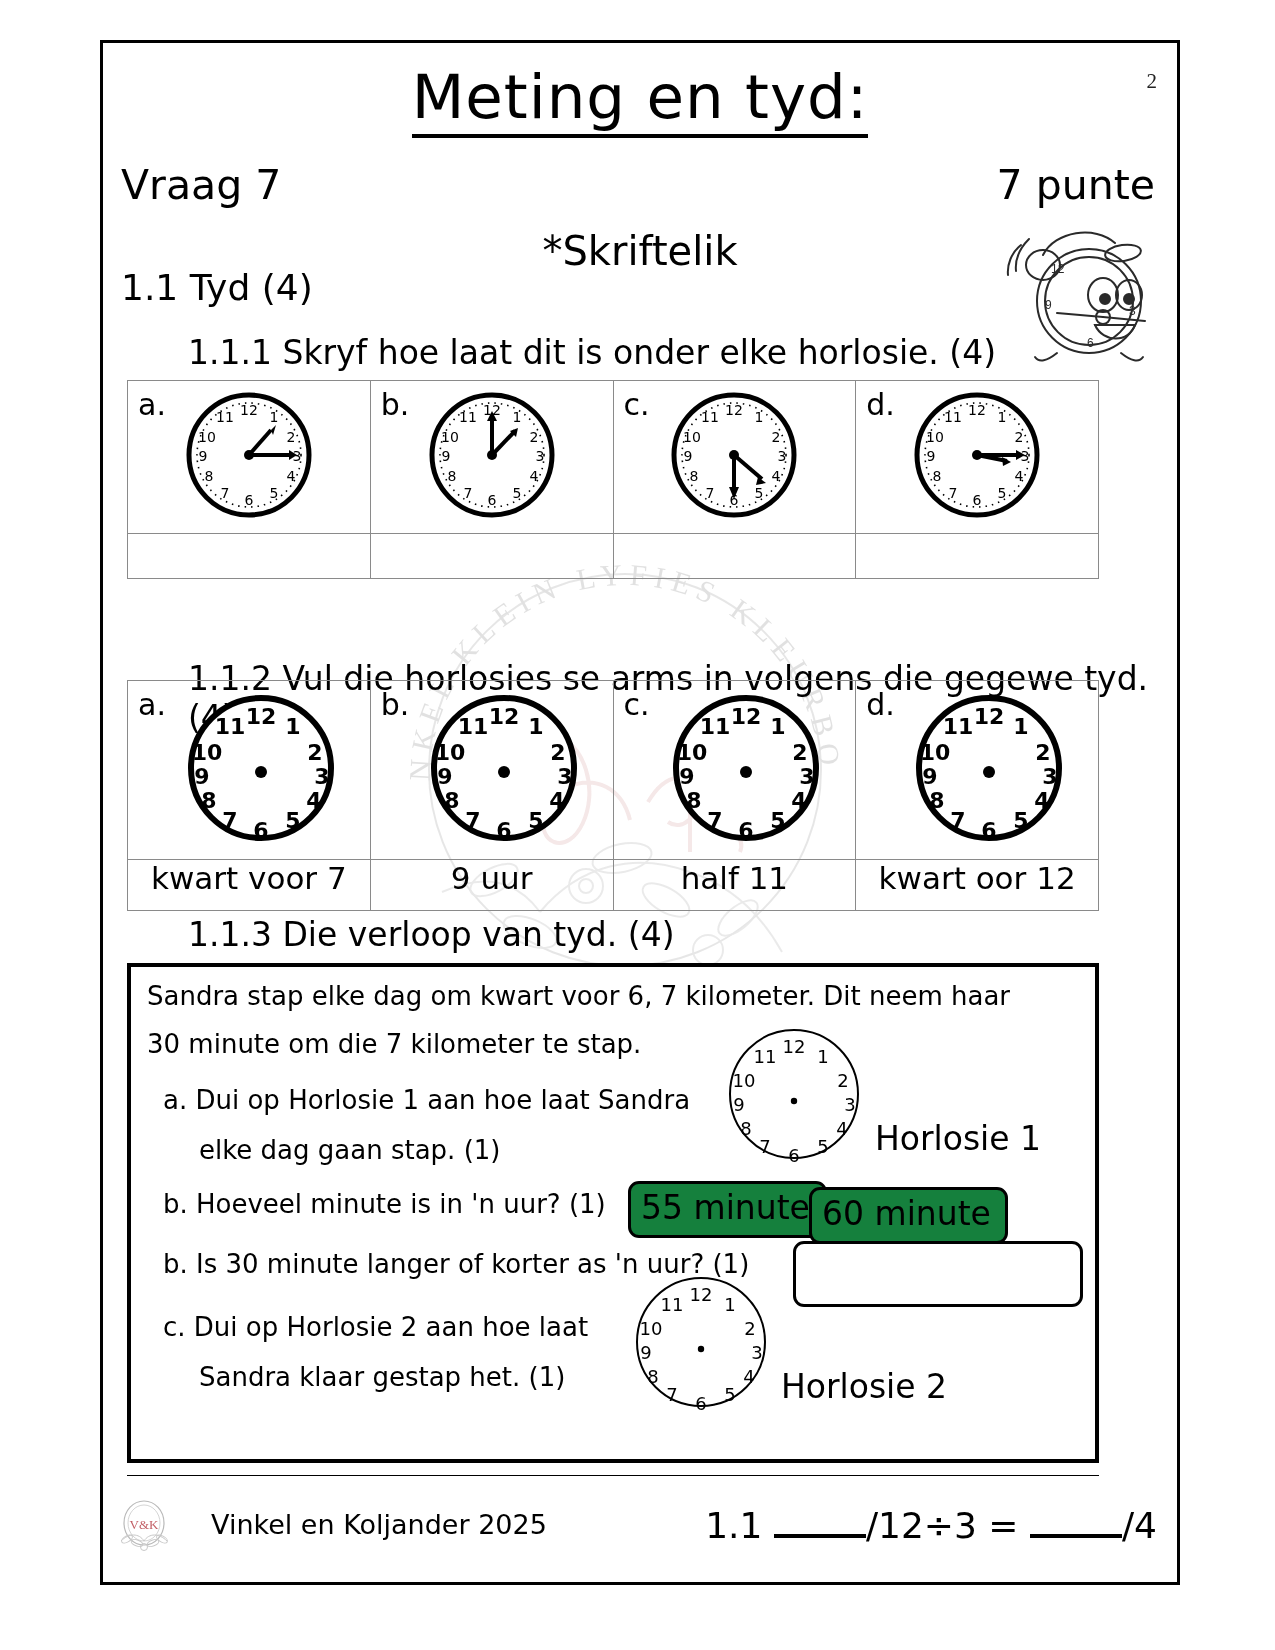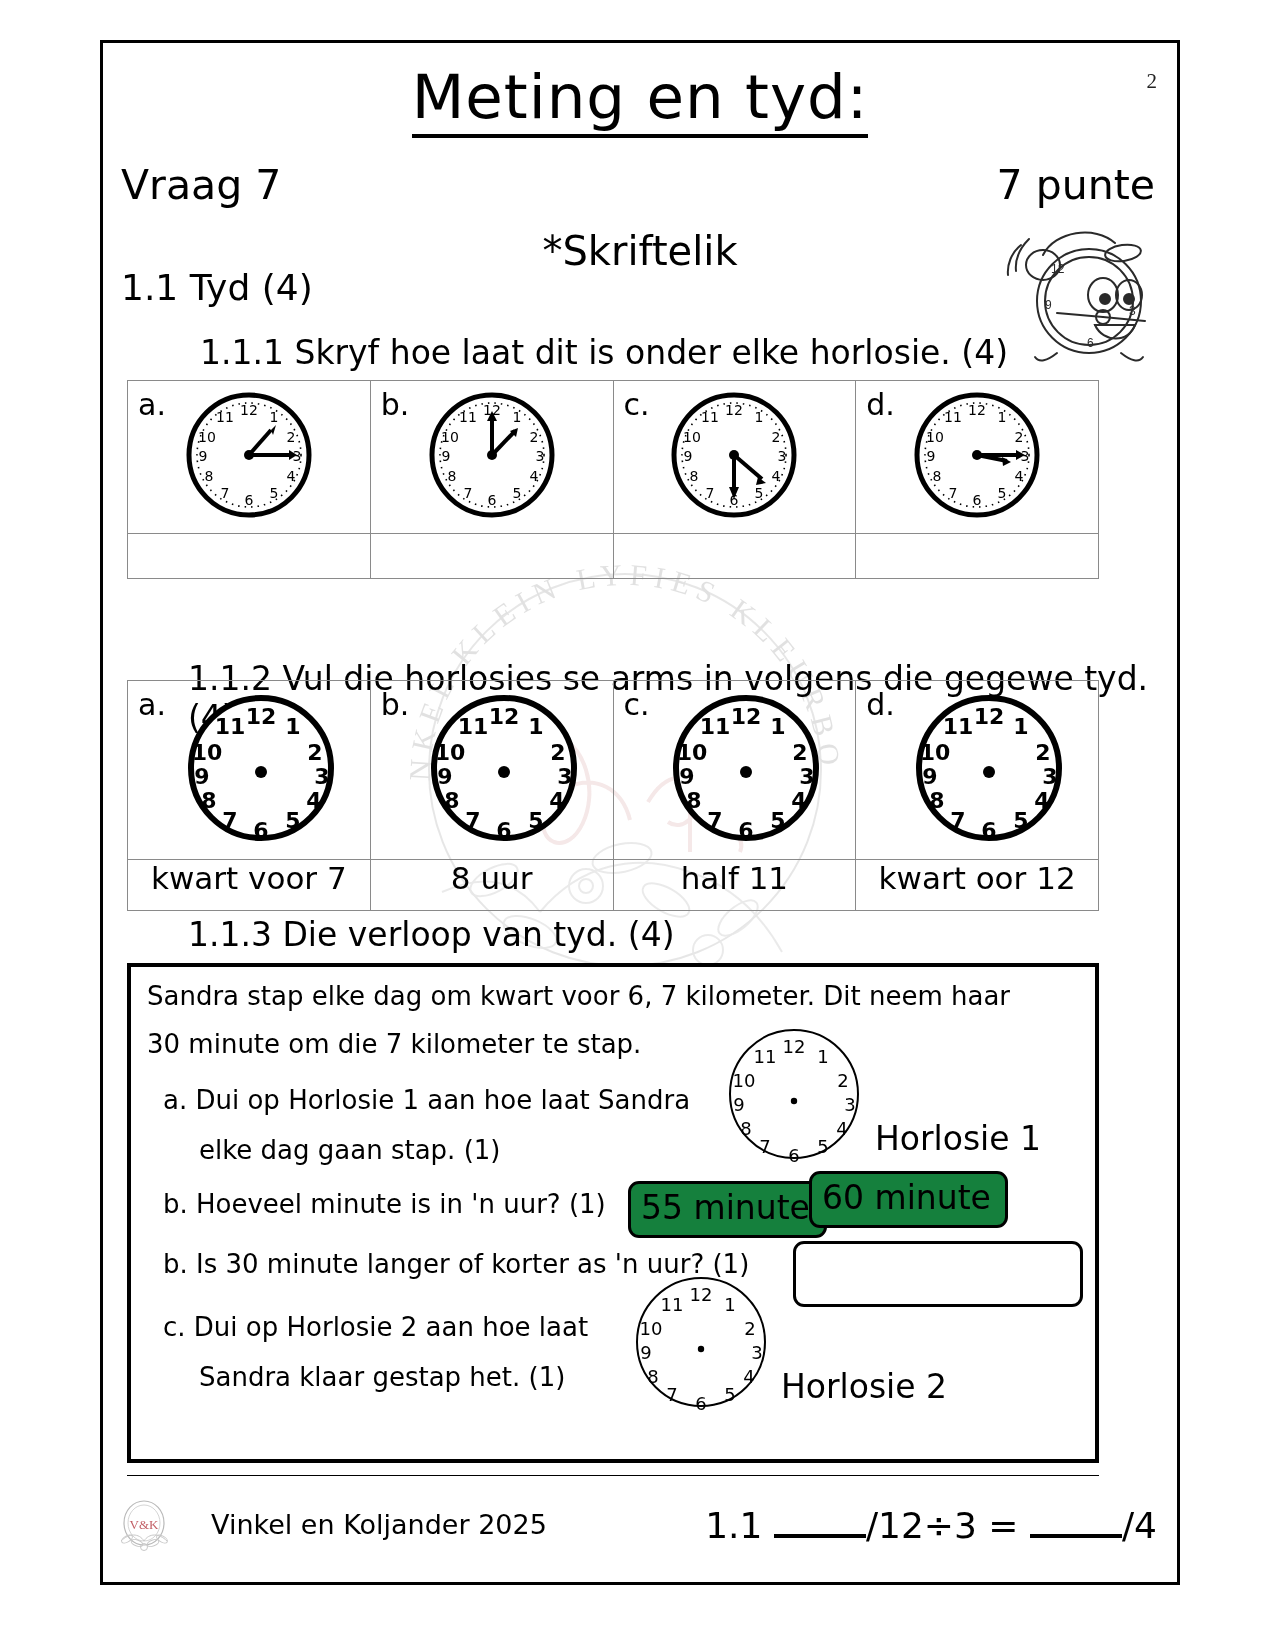--- a/index.html
+++ b/index.html
@@ -94,21 +94,20 @@
     position: absolute;
     left: 18px;
     top: 224px;
     font-size: 36px;
   }
   #sub-111 {
     position: absolute;
     left: 85px;
     top: 290px;
     font-size: 33px;
-    margin-left: 12px;
   }
   #sub-112 {
     position: absolute;
     left: 85px;
     top: 616px;
     font-size: 33px;
   }
   #sub-113 {
     position: absolute;
     left: 85px;
@@ -194,21 +193,21 @@
     position: absolute;
     border: 3px solid #000;
     border-radius: 11px;
     font-size: 33px;
     font-family: "DejaVu Sans", sans-serif;
     padding: 4px 14px 8px 10px;
     background: #15803d;
     white-space: nowrap;
   }
   #opt-55 { left: 497px; top: 214px; }
-  #opt-60 { left: 678px; top: 204px; }
+  #opt-60 { left: 678px; top: 220px; }
   #ans-blank {
     position: absolute;
     left: 662px;
     top: 274px;
     width: 284px;
     height: 60px;
     border: 3px solid #000;
     border-radius: 11px;
     background: #fff;
   }
@@ -559,21 +558,21 @@
                     <text x="30" y="76">10</text>
                     <text x="53" y="50">11</text>
               </g>
               <circle cx="84" cy="88" r="6" fill="#000"></circle>
             </svg>
           </div>
         </td>
       </tr>
       <tr>
         <td class="label-cell hand-text">kwart voor 7</td>
-        <td class="label-cell hand-text">8 uur</td>
+        <td class="label-cell hand-text">9 uur</td>
         <td class="label-cell hand-text">half 11</td>
         <td class="label-cell hand-text">kwart oor 12</td>
       </tr>
     </tbody>
       </table>
 
     <div id="sub-113" class="hand-text">1.1.3 Die verloop van tyd. (4)</div>
 
     <div id="story-box">
 

